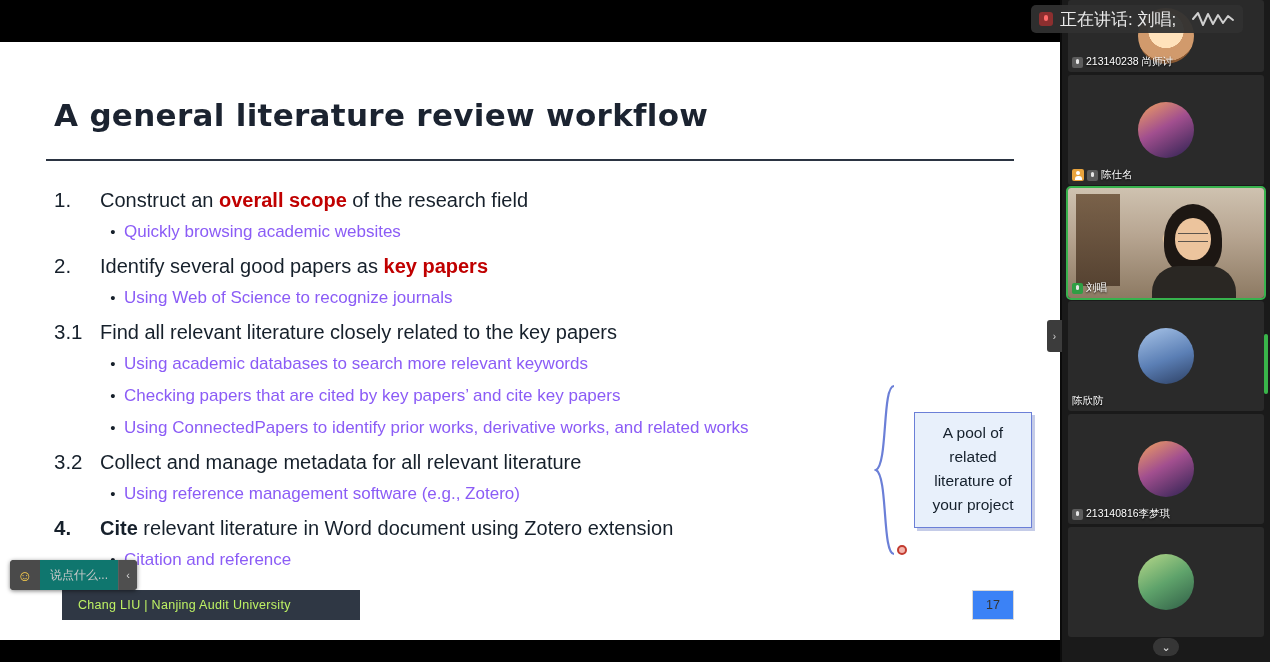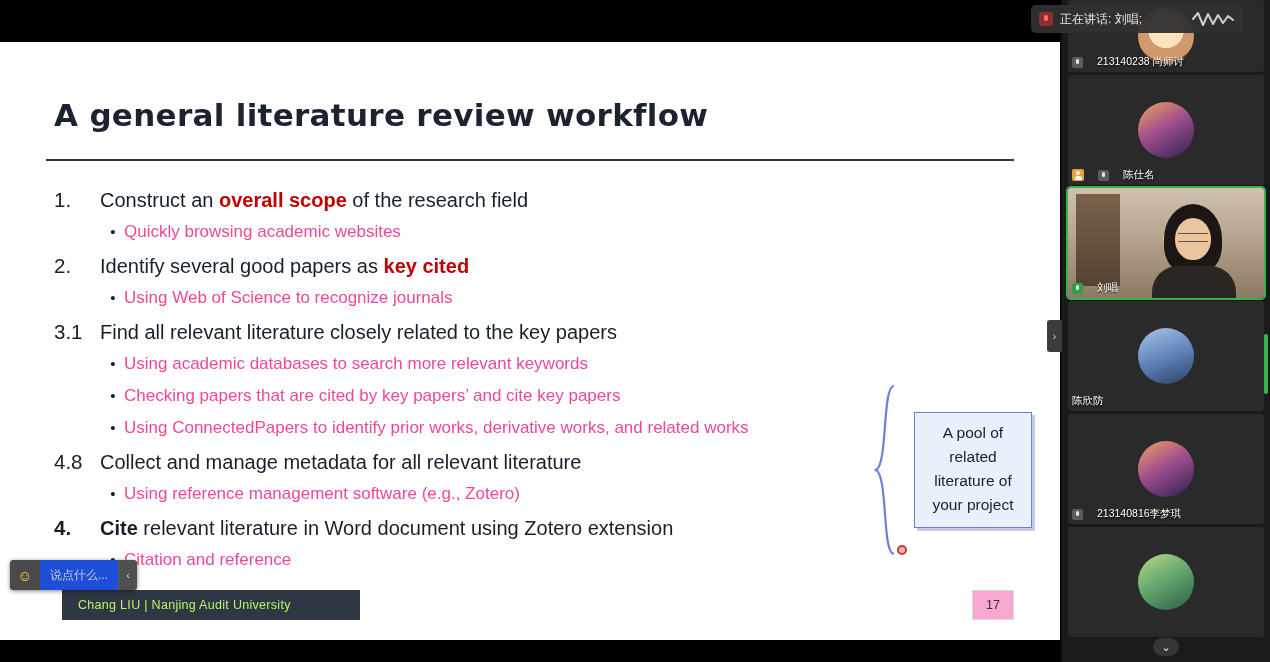--- a/index.html
+++ b/index.html
@@ -90,21 +90,21 @@
     width: 22px;
     flex: 0 0 22px;
     text-align: center;
     font-size: 15px;
     color: #16202b;
     padding-left: 48px;
   }
   .sub .txt {
     font-size: 17px;
     line-height: 28px;
-    color: #ec4899;
+    color: #8b5cf6;
     text-align: center;
   }
   .hl-red { color: #c00000; font-weight: bold; }
 
   
   .brace {
     position: absolute;
     left: 874px;
     top: 342px;
     width: 22px;
@@ -152,21 +152,21 @@
     align-items: center;
     padding: 0 16px;
     letter-spacing: 0.3px;
   }
   .page-box {
     position: absolute;
     right: 46px;
     bottom: 20px;
     width: 40px;
     height: 28px;
-    background: #f9a8d4;
+    background: #3b82f6;
     border: 1px solid #d8d8d8;
     color: #333;
     font-size: 12.5px;
     display: flex;
     align-items: center;
     justify-content: center;
     text-align: right;
   }
 
   
@@ -190,21 +190,21 @@
     background: #4a4a4a;
     color: #ffd24d;
     font-size: 15px;
   }
   .chat-input {
     display: flex;
     align-items: center;
     padding: 0 10px;
     color: #c9c9c9;
     font-size: 12px;
-    background: #1d4ed8;
+    background: #0f766e;
   }
   .chat-arrow {
     width: 18px;
     display: flex;
     align-items: center;
     justify-content: center;
     background: #4f4f4f;
     color: #d8d8d8;
     font-size: 11px;
     border-left: 1px solid #5d5d5d;
@@ -247,21 +247,21 @@
     overflow: hidden;
   }
   .tile.active { outline: 2px solid #37b24d; }
   .tile.partial-top { height: 72px; margin-top: 0; }
   .tile-label {
     position: absolute;
     left: 4px;
     bottom: 3px;
     display: flex;
     align-items: center;
-    gap: 14px;
+    gap: 3px;
     color: #fff;
     font-size: 10.5px;
     text-shadow: 0 1px 2px #000;
     max-width: 186px;
   }
   .mic {
     display: inline-block;
     width: 11px;
     height: 11px;
     border-radius: 2px;
@@ -409,21 +409,21 @@
     position: relative;
     flex: 0 0 14px;
   }
   .speaker-pill .mic-icon::before {
     content:"";
     position:absolute; left:5px; top:3px;
     width:4px; height:6px; border-radius:2px; background:#ff6b6b;
   }
   .speaker-pill .label {
     color: #eaeaea;
-    font-size: 12px;
+    font-size: 17px;
     white-space: nowrap;
     flex: 1 1 auto;
   }
   .wave {
     width: 44px; height: 18px;
     flex: 0 0 44px;
   }
 </style>
 </head>
 <body>
@@ -442,21 +442,21 @@
           <span class="num">1.</span>
           <span class="txt"><span>Construct an </span><span class="hl-red">overall scope</span><span> of the research field</span></span>
         </div>
         <div class="sub">
           <span class="dot">•</span>
           <span class="txt">Quickly browsing academic websites</span>
         </div>
 
         <div class="li">
           <span class="num">2.</span>
-          <span class="txt"><span>Identify several good papers as </span><span class="hl-red">key cited</span></span>
+          <span class="txt"><span>Identify several good papers as </span><span class="hl-red">key papers</span></span>
         </div>
         <div class="sub">
           <span class="dot">•</span>
           <span class="txt">Using Web of Science to recognize journals</span>
         </div>
 
         <div class="li">
           <span class="num">3.1</span>
           <span class="txt">Find all relevant literature closely related to the key papers</span>
         </div>
@@ -467,21 +467,21 @@
         <div class="sub">
           <span class="dot">•</span>
           <span class="txt">Checking papers that are cited by key papers’ and cite key papers</span>
         </div>
         <div class="sub">
           <span class="dot">•</span>
           <span class="txt">Using ConnectedPapers to identify prior works, derivative works, and related works</span>
         </div>
 
         <div class="li">
-          <span class="num">4.8</span>
+          <span class="num">3.2</span>
           <span class="txt">Collect and manage metadata for all relevant literature</span>
         </div>
         <div class="sub">
           <span class="dot">•</span>
           <span class="txt">Using reference management software (e.g., Zotero)</span>
         </div>
 
         <div class="li bold">
           <span class="num">4.</span>
           <span class="txt"><span style="font-weight:bold">Cite</span><span style="font-weight:normal"> relevant literature in Word document using Zotero extension</span></span>

